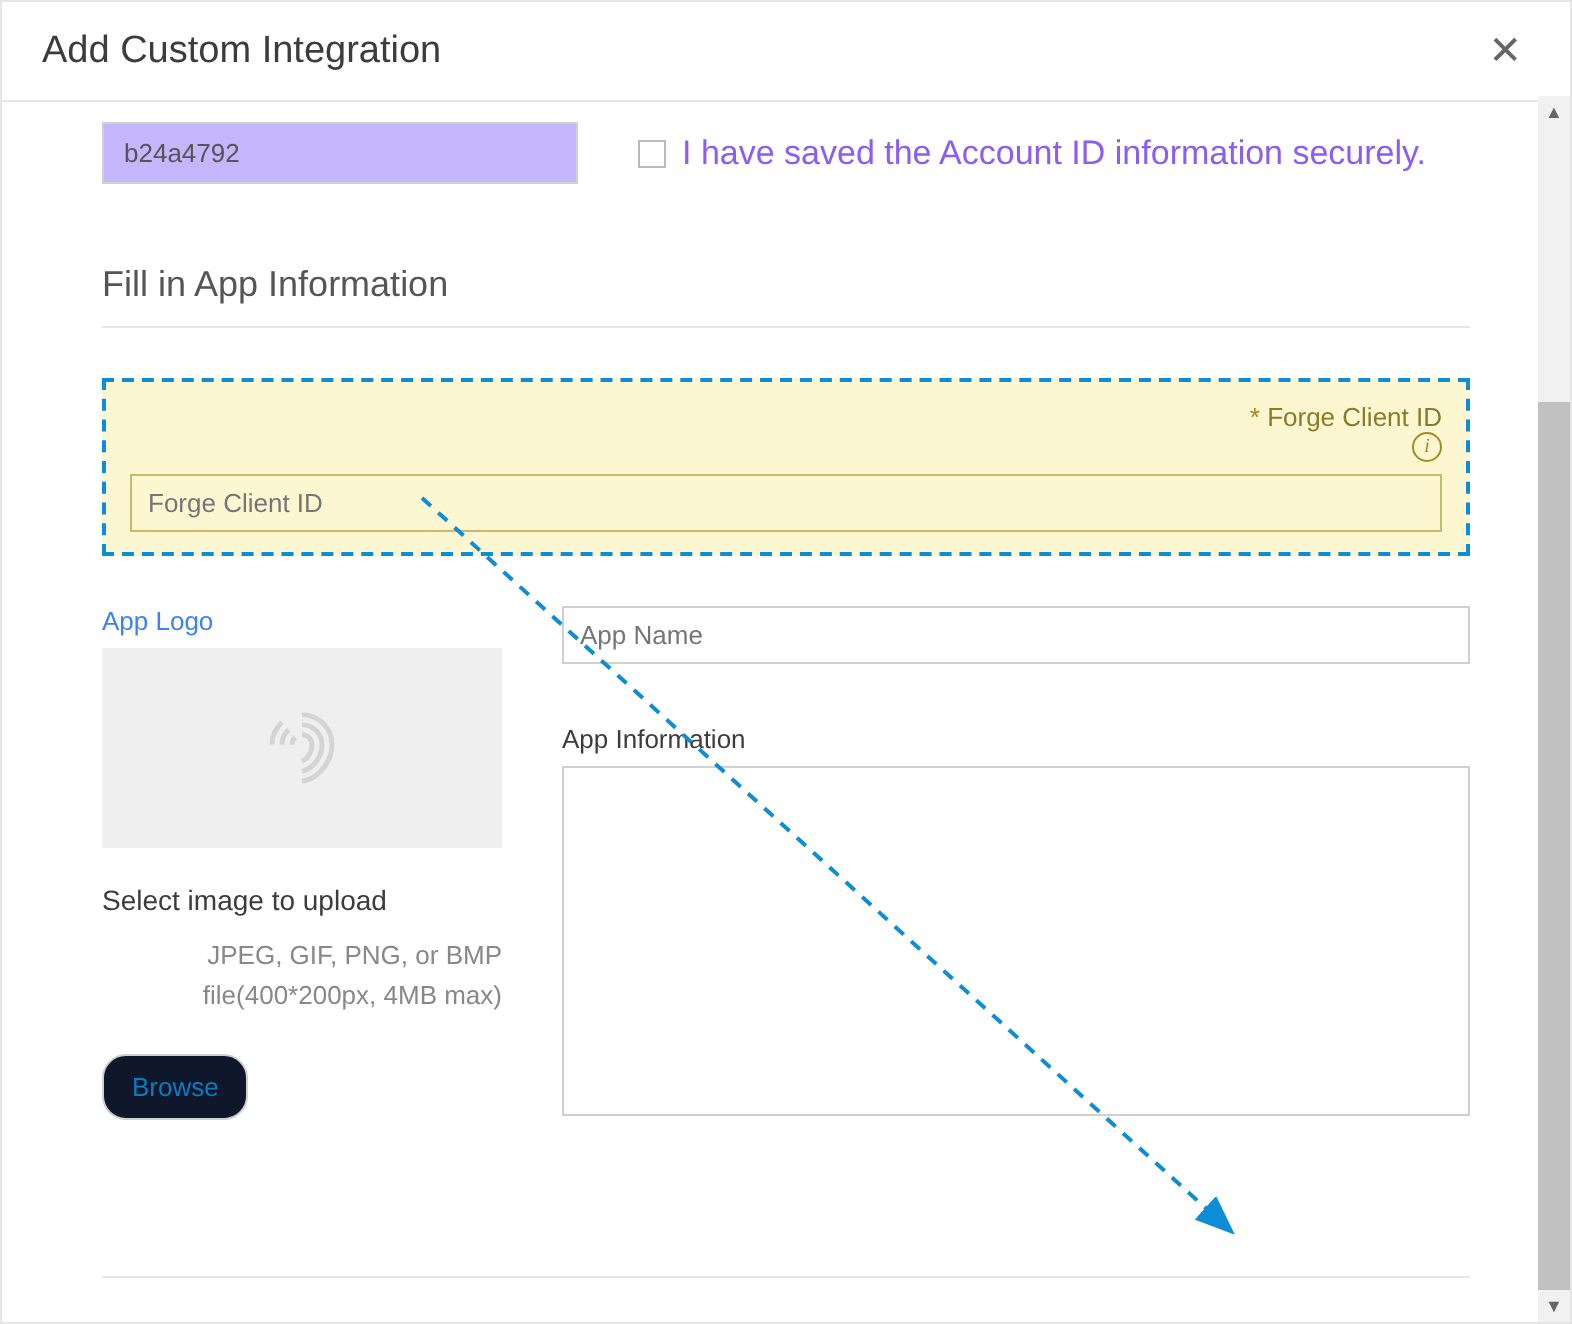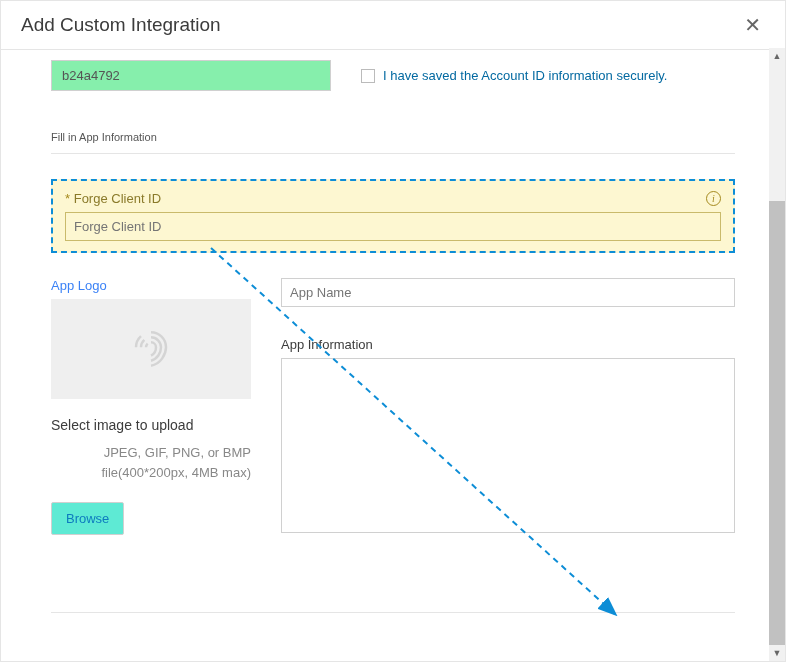--- a/index.html
+++ b/index.html
@@ -46,44 +46,44 @@
       position: relative;
     }
     .account-row {
       display: flex;
       align-items: center;
       margin-bottom: 40px;
       gap: 30px;
     }
     .account-id-box {
       border: 1px solid #d0d0d0;
-      background: #86efac;
+      background: #c4b5fd;
       padding: 7px 10px;
-      width: 280px;
+      width: 238px;
       font-size: 13px;
       color: #555;
     }
     .checkbox-row {
       display: flex;
       align-items: center;
       gap: 8px;
     }
     .checkbox {
       width: 14px;
       height: 14px;
       border: 1px solid #bbb;
       display: inline-block;
       cursor: pointer;
     }
     .checkbox-label {
-      font-size: 13px;
-      color: #0369a1;
+      font-size: 17px;
+      color: #8b5cf6;
     }
     .section-title {
-      font-size: 11px;
+      font-size: 18px;
       color: #555;
       font-weight: 400;
       margin-bottom: 10px;
     }
     .section-divider {
       border: none;
       border-top: 1px solid #e5e5e5;
       margin-bottom: 25px;
     }
     .highlight-box {
@@ -91,22 +91,23 @@
       background: #fdf7d1;
       padding: 10px 12px;
       margin-bottom: 25px;
       position: relative;
     }
     .field-label {
       font-size: 13px;
       color: #8a7a2a;
       margin-bottom: 6px;
       display: flex;
-      align-items: flex-start;
+      align-items: flex-end;
       justify-content: space-between;
+      flex-direction: column;
     }
     .field-label-normal {
       font-size: 13px;
       color: #3c3c3c;
       margin-bottom: 6px;
     }
     .required-mark {
       color: #a58a1e;
     }
     .required-mark-dark {
@@ -171,26 +172,26 @@
     }
     .upload-hint {
       font-size: 13px;
       color: #888;
       line-height: 1.5;
       margin-bottom: 20px;
       text-align: right;
     }
     .browse-btn {
       border: 1px solid #d0d0d0;
-      background: #5eead4;
+      background: #0f172a;
       color: #0d7bbf;
       padding: 8px 14px;
       font-size: 13px;
       cursor: pointer;
-      border-radius: 2px;
+      border-radius: 12px;
     }
     .app-name-input {
       width: 100%;
       border: 1px solid #d0d0d0;
       padding: 6px 8px;
       font-size: 13px;
     }
     .app-desc-textarea {
       width: 100%;
       height: 175px;

